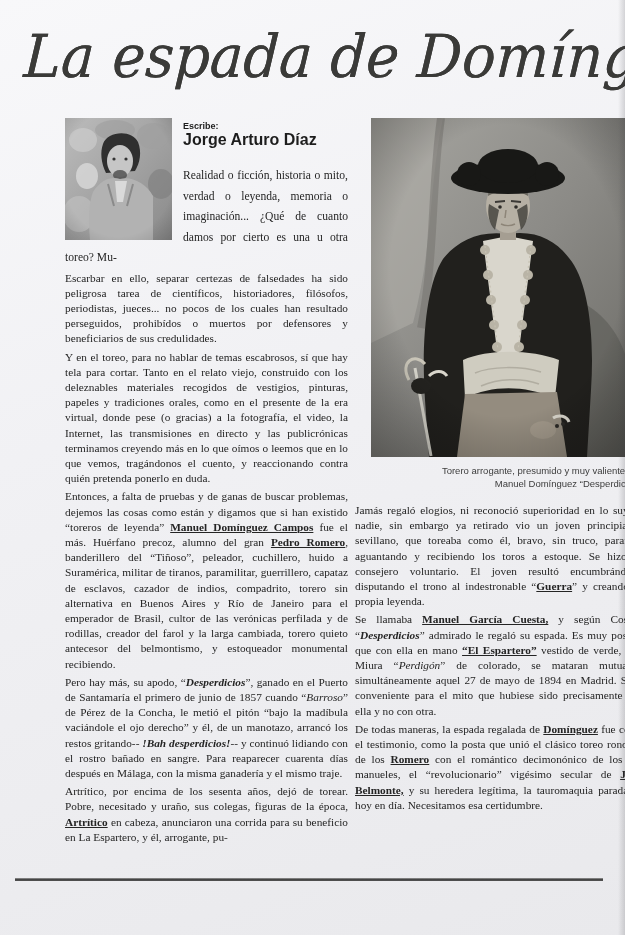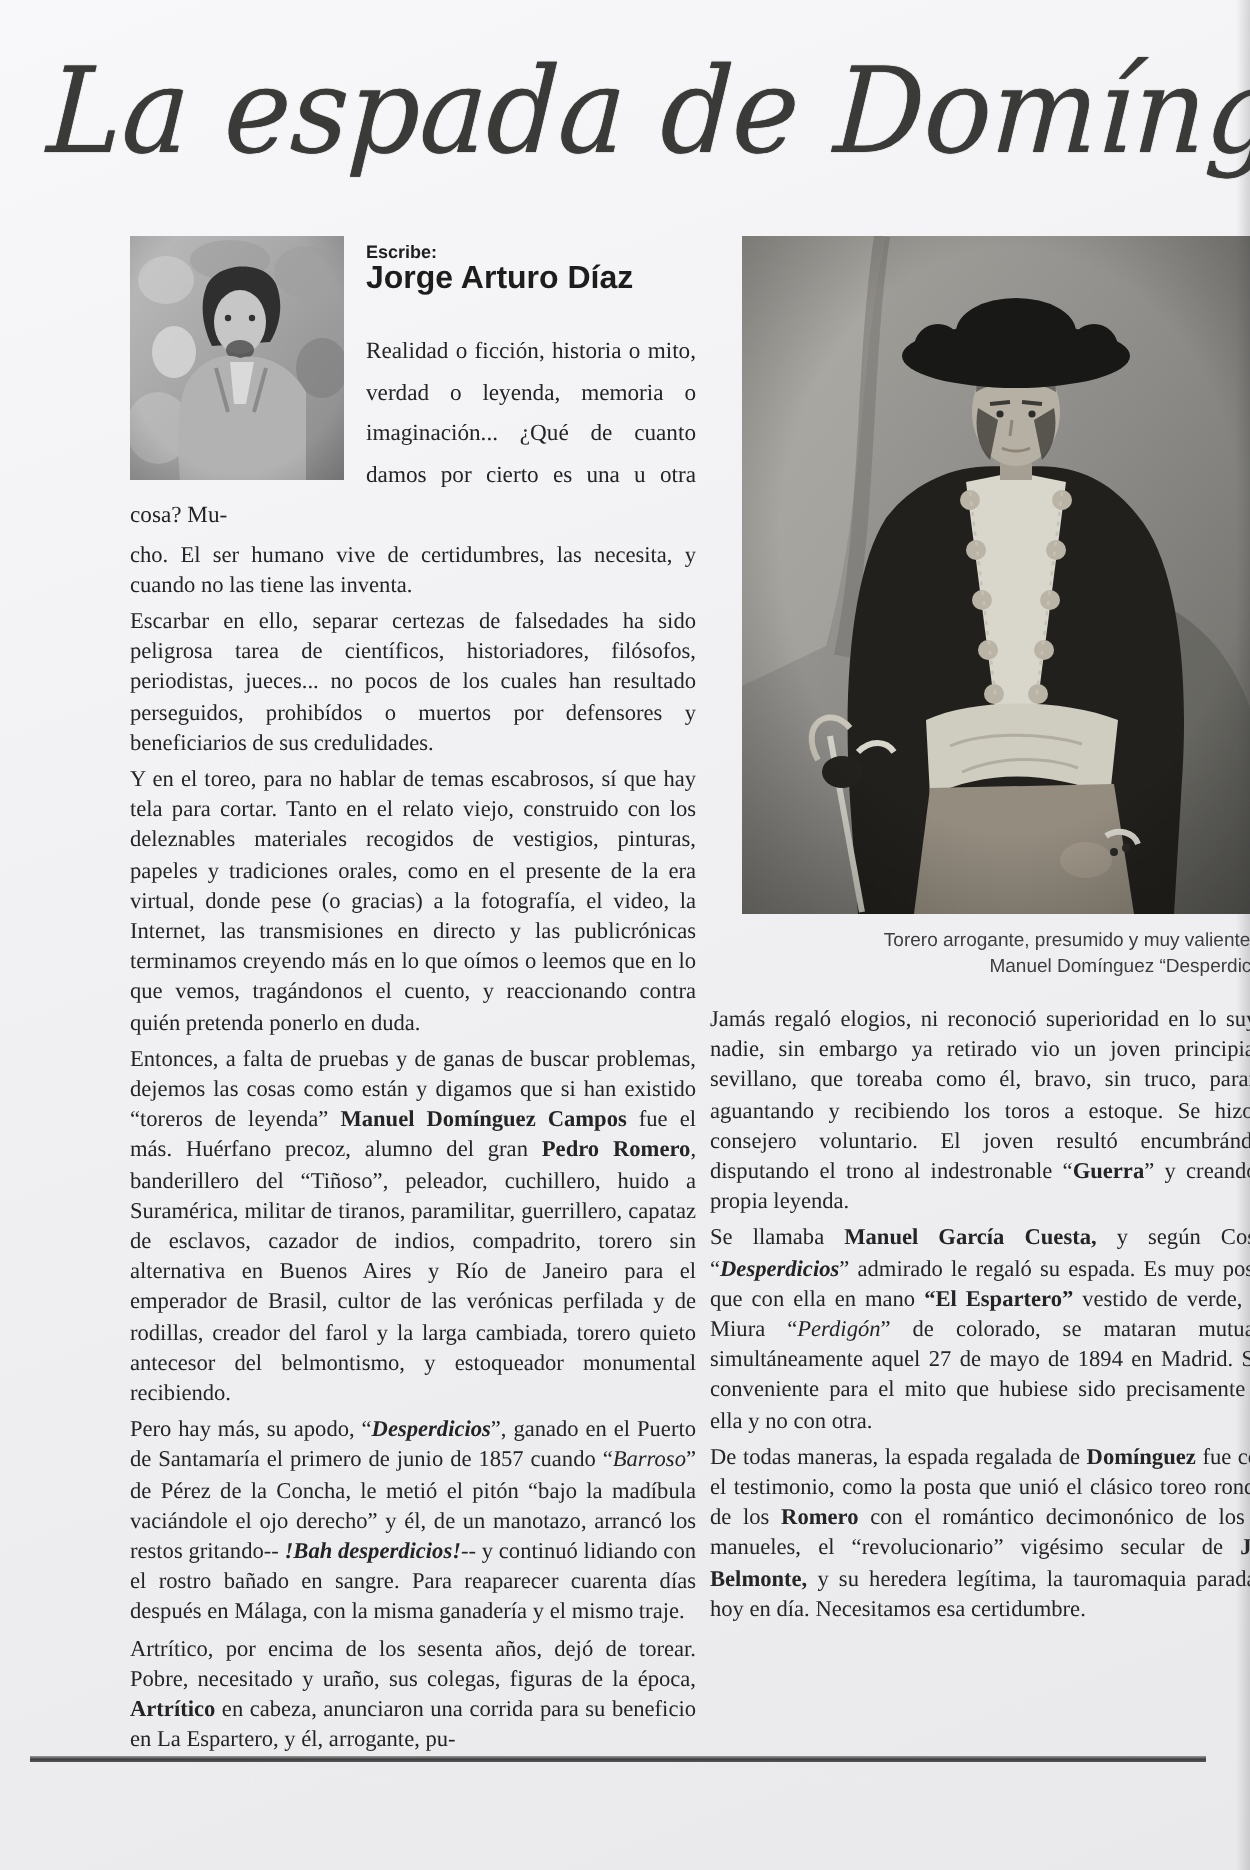--- a/index.html
+++ b/index.html
@@ -28,21 +28,21 @@
   .author-photo svg{display:block;}
 
   .byline{font-family:"Liberation Sans",sans-serif;color:#1d1d1d;margin:2px 0 18px 2px;}
   .byline .label{font-size:9px;font-weight:bold;line-height:12px;}
   .byline .author{font-size:16px;font-weight:bold;line-height:16px;}
 
   .intro{font-size:11.6px;line-height:20.5px;text-align:justify;margin:0 0 2px;}
 
   .paragraphs p{font-size:11.3px;line-height:15.2px;text-align:justify;
     margin:0 0 3px;hyphens:auto;}
-  .run-b{font-weight:bold;}
+  .run-b{font-weight:bold;text-decoration:underline;}
   .run-i{font-style:italic;}
   .run-bi{font-weight:bold;font-style:italic;}
 
   .portrait-figure{margin:0 0 13px 16px;width:270px;}
   .portrait-figure svg{display:block;}
   .portrait-caption{
     font-family:"Liberation Sans",sans-serif;font-size:9.5px;line-height:13px;
     color:#3d3d3d;text-align:right;margin-top:7px;width:270px;
   }
 
@@ -89,24 +89,23 @@
           <path d="M43,66 L49,88 M68,66 L62,88" stroke="#8a8a8a" stroke-width="2" fill="none"></path>
           <rect width="107" height="122" fill="url(#avig)"></rect>
         </svg>
       </div>
 
       <div class="byline">
         <div class="label">Escribe:</div>
         <div class="author">Jorge Arturo Díaz</div>
       </div>
 
-      <p class="intro">Realidad o ficción, historia o mito, verdad o leyenda, memoria o imaginación... ¿Qué de cuanto damos por cierto es una u otra cosa? Mu-</p>
+      <p class="intro">Realidad o ficción, historia o mito, verdad o leyenda, memoria o imaginación... ¿Qué de cuanto damos por cierto es una u otra toreo? Mu-</p>
 
       <div class="paragraphs">
-          <p><span>cho. El ser humano vive de certidumbres, las necesita, y cuando no las tiene las inventa.</span></p>
           <p><span>Escarbar en ello, separar certezas de falsedades ha sido peligrosa tarea de científicos, historiadores, filósofos, periodistas, jueces... no pocos de los cuales han resultado perseguidos, prohibídos o muertos por defensores y beneficiarios de sus credulidades.</span></p>
           <p><span>Y en el toreo, para no hablar de temas escabrosos, sí que hay tela para cortar. Tanto en el relato viejo, construido con los deleznables materiales recogidos de vestigios, pinturas, papeles y tradiciones orales, como en el presente de la era virtual, donde pese (o gracias) a la fotografía, el video, la Internet, las transmisiones en directo y las publicrónicas terminamos creyendo más en lo que oímos o leemos que en lo que vemos, tragándonos el cuento, y reaccionando contra quién pretenda ponerlo en duda.</span></p>
           <p><span>Entonces, a falta de pruebas y de ganas de buscar problemas, dejemos las cosas como están y digamos que si han existido “toreros de leyenda” </span><span class="run-b">Manuel Domínguez Campos</span><span> fue el más. Huérfano precoz, alumno del gran </span><span class="run-b">Pedro Romero</span><span>, banderillero del “Tiñoso”, peleador, cuchillero, huido a Suramérica, militar de tiranos, paramilitar, guerrillero, capataz de esclavos, cazador de indios, compadrito, torero sin alternativa en Buenos Aires y Río de Janeiro para el emperador de Brasil, cultor de las verónicas perfilada y de rodillas, creador del farol y la larga cambiada, torero quieto antecesor del belmontismo, y estoqueador monumental recibiendo.</span></p>
           <p><span>Pero hay más, su apodo, “</span><span class="run-bi">Desperdicios</span><span>”, ganado en el Puerto de Santamaría el primero de junio de 1857 cuando “</span><span class="run-i">Barroso</span><span>” de Pérez de la Concha, le metió el pitón “bajo la madíbula vaciándole el ojo derecho” y él, de un manotazo, arrancó los restos gritando-- </span><span class="run-bi">!Bah desperdicios!</span><span>-- y continuó lidiando con el rostro bañado en sangre. Para reaparecer cuarenta días después en Málaga, con la misma ganadería y el mismo traje.</span></p>
           <p><span>Artrítico, por encima de los sesenta años, dejó de torear. Pobre, necesitado y uraño, sus colegas, figuras de la época, </span><span class="run-b">Artrítico</span><span> en cabeza, anunciaron una corrida para su beneficio en La Espartero, y él, arrogante, pu-</span></p>
         </div>
     </div>
 
     <div class="col-right">
 

